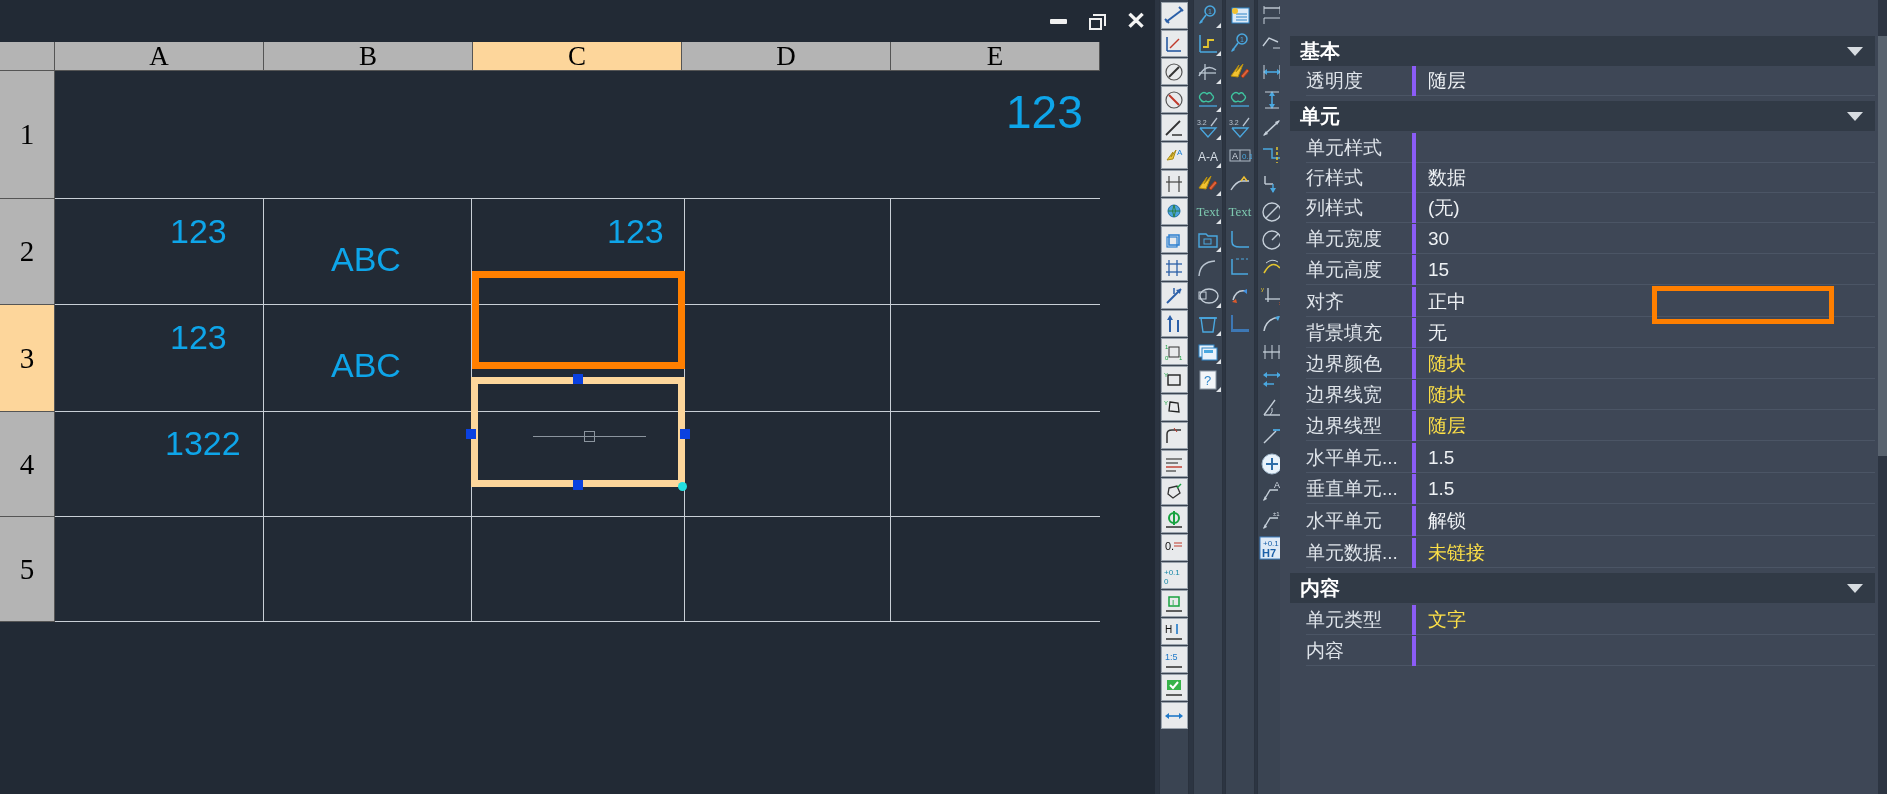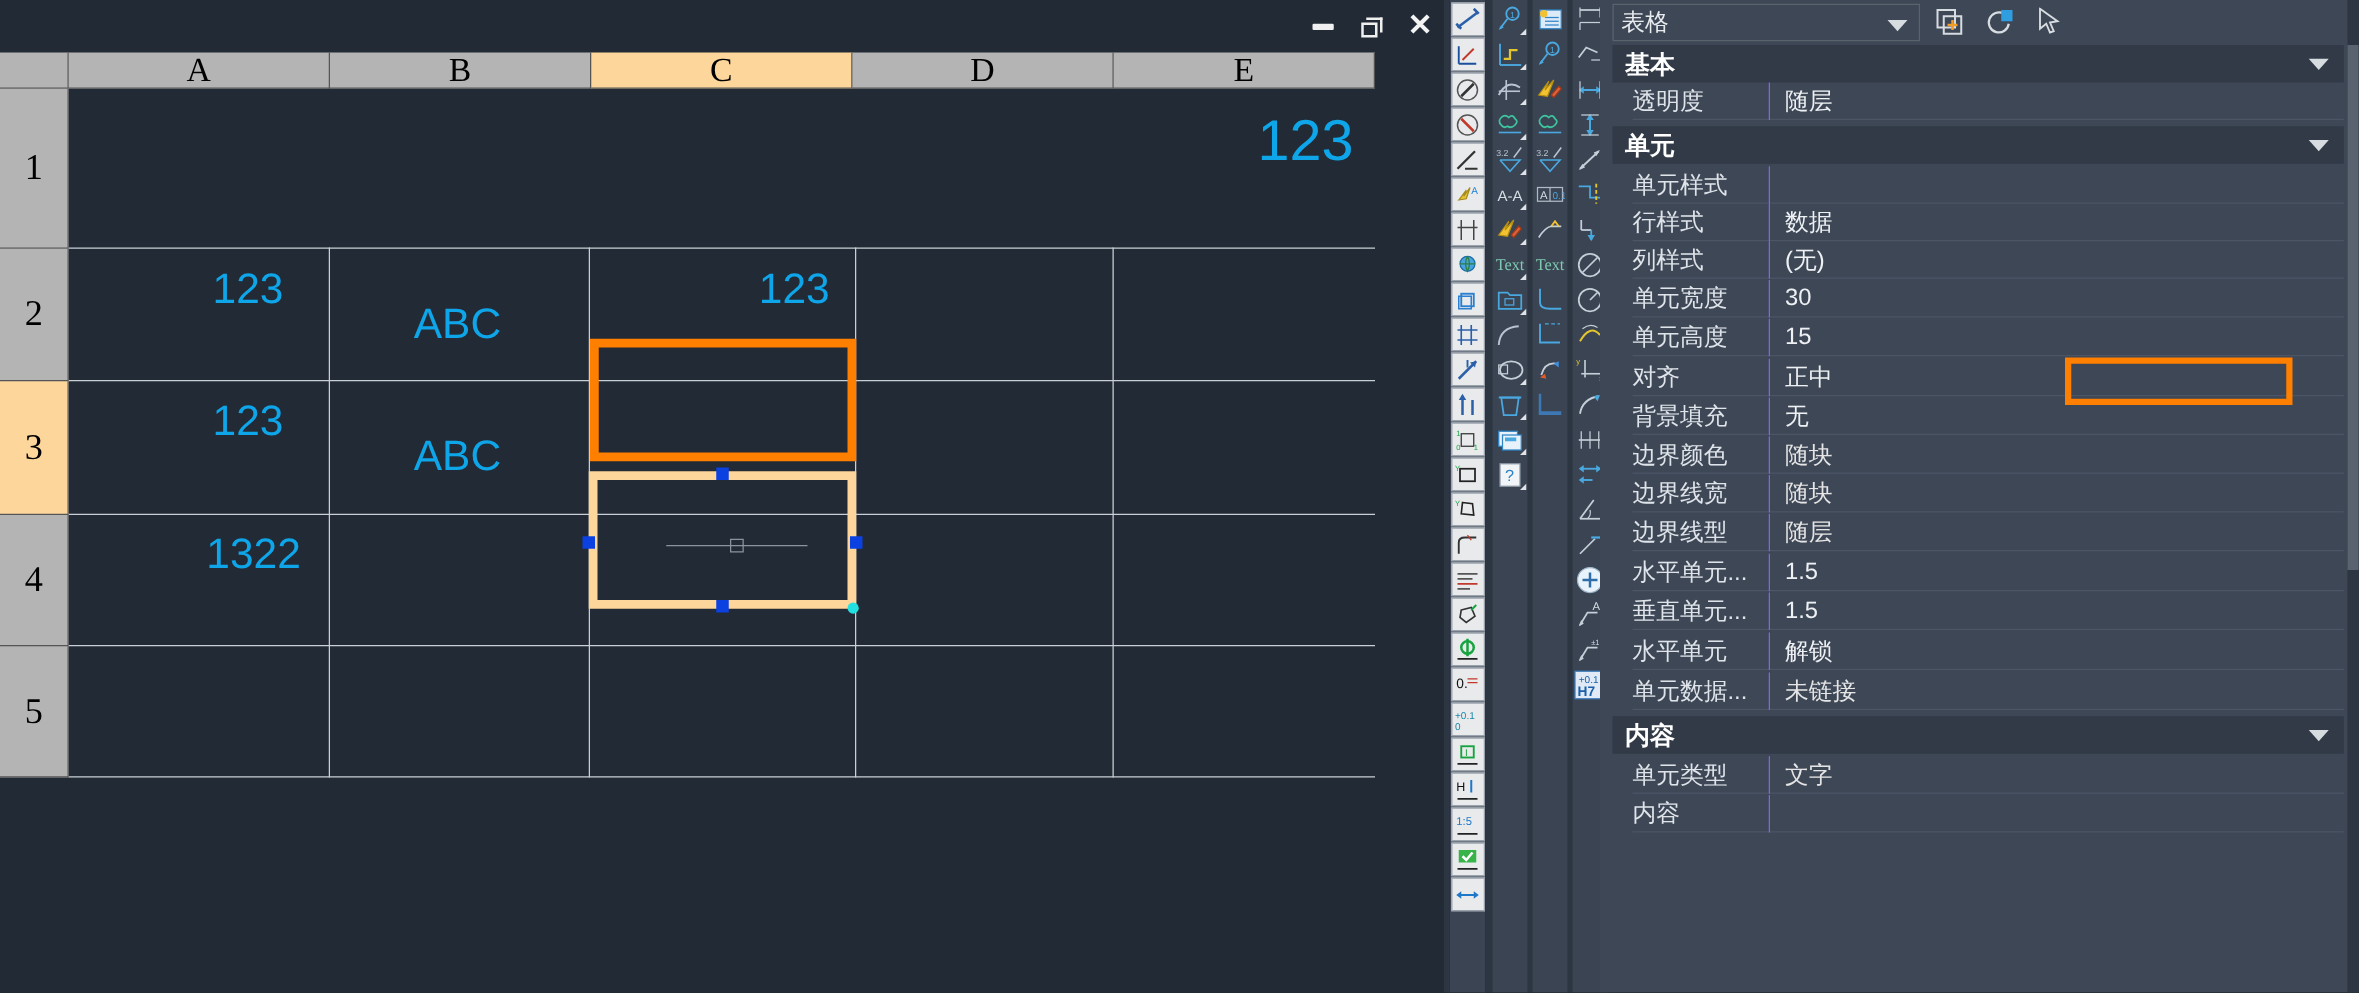--- a/index.html
+++ b/index.html
@@ -173,27 +173,27 @@
     border-left: 8px solid transparent; border-right: 8px solid transparent;
     border-top: 9px solid #d7dce1;
   }
   .prow {
     position: absolute; left: 26px; width: 569px; height: 30px;
     border-bottom: 1px solid #4b5565;
     display: flex; align-items: center;
   }
   .prow .pname {
     width: 110px; color: #dfe4ea; font-size: 19px;
-    border-right: 1px solid #8b5cf6; height: 30px;
+    border-right: 4px solid #8b5cf6; height: 30px;
     display: flex; align-items: center;
   }
   .prow .pval {
     flex: 1; padding-left: 12px; color: #eef1f4; font-size: 19px;
   }
-  .prow .pval.dim { color: #e5e5e5; }
+  .prow .pval.dim { color: #fde047; }
 
   #align-highlight {
     position: absolute; left: 1652px; top: 286px; width: 182px; height: 38px;
     border: 5px solid #ff7f00; pointer-events: none;
   }
 
   #props-scroll-track {
     position: absolute; right: 0; top: 0; width: 9px; height: 794px;
     background: #2d3542;
   }
@@ -775,45 +775,20 @@
             <rect x="1" y="2" width="24" height="22" fill="#dfeaf6" stroke="#3f7fbf"></rect>
             <text x="4" y="11" font-size="8" fill="#1a5fa8">+0.1</text>
             <text x="3" y="22" font-size="11" font-weight="bold" fill="#1a5fa8">H7</text>
           </svg>
       </div>
     </div>
   </div>
 
   <div id="props">
 
-    <div id="props-head">
-      <div id="obj-combo">
-        <span class="txt">表格</span>
-        <span class="caret"></span>
-      </div>
-      <div class="head-icon">
-        <svg width="26" height="26" viewBox="0 0 26 26">
-            <rect x="3" y="3" width="14" height="14" fill="none" stroke="#d7dce1" stroke-width="1.6"></rect>
-            <rect x="8" y="8" width="14" height="14" fill="none" stroke="#d7dce1" stroke-width="1.6"></rect>
-            <line x1="15" y1="11" x2="15" y2="19" stroke="#f29d2a" stroke-width="2"></line>
-            <line x1="11" y1="15" x2="19" y2="15" stroke="#f29d2a" stroke-width="2"></line>
-          </svg>
-      </div>
-      <div class="head-icon">
-        <svg width="26" height="26" viewBox="0 0 26 26">
-            <path d="M16 6 A8 8 0 1 0 20 14" fill="none" stroke="#d7dce1" stroke-width="1.8"></path>
-            <rect x="14" y="3" width="9" height="9" fill="#2f9ee0"></rect>
-          </svg>
-      </div>
-      <div class="head-icon">
-        <svg width="20" height="24" viewBox="0 0 20 24">
-            <polygon points="2,1 2,17 7,13 10,20 13,19 10,12 16,11" fill="none" stroke="#d7dce1" stroke-width="1.5"></polygon>
-          </svg>
-      </div>
-    </div>
 
     <div class="group-hdr" style="top:36px">
       <span>基本</span>
       <span class="caret"></span>
     </div>
     <div class="prow" style="top:66px">
       <span class="pname">透明度</span>
       <span class="pval">随层</span>
     </div>
 

